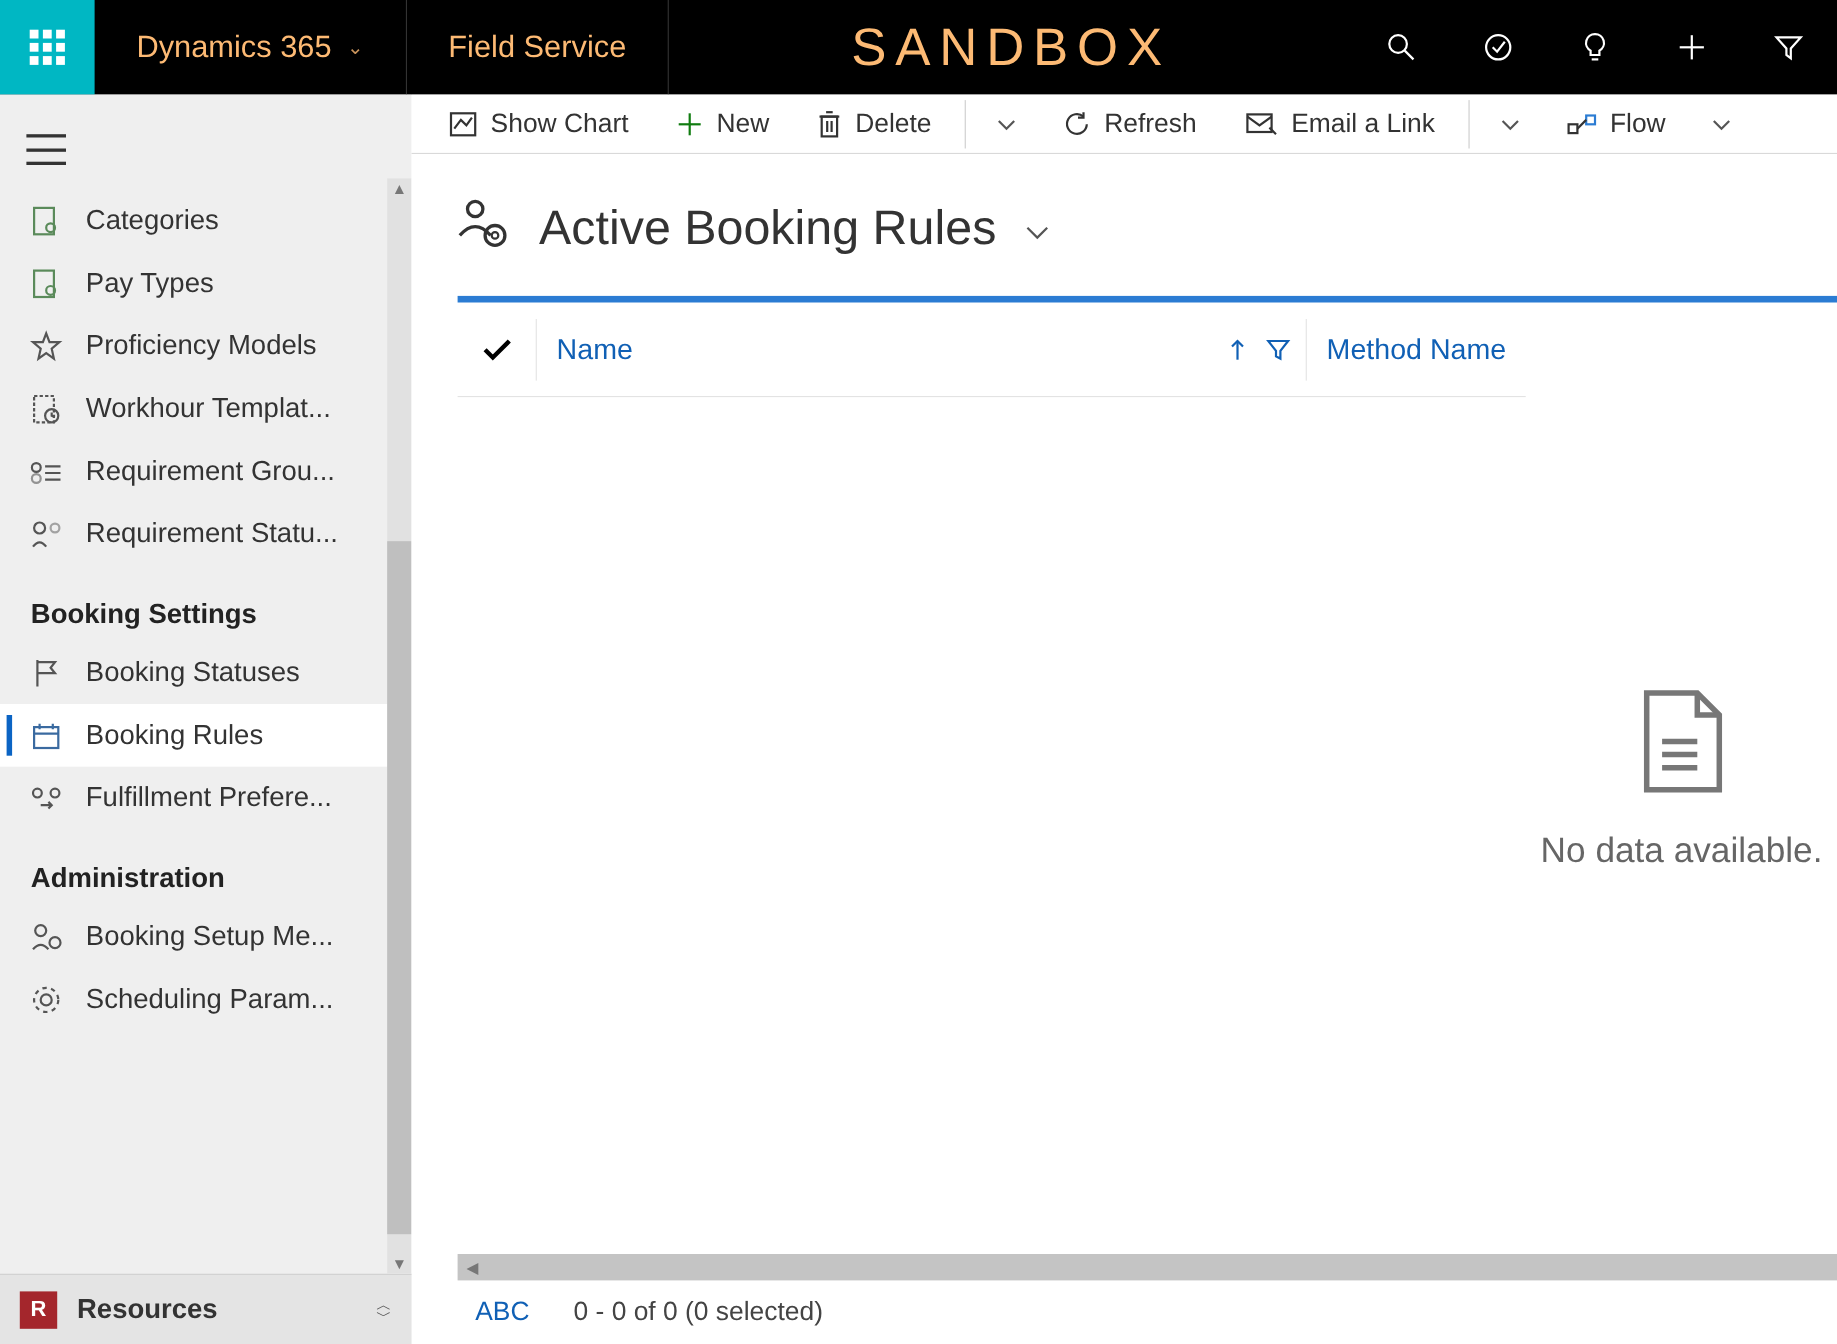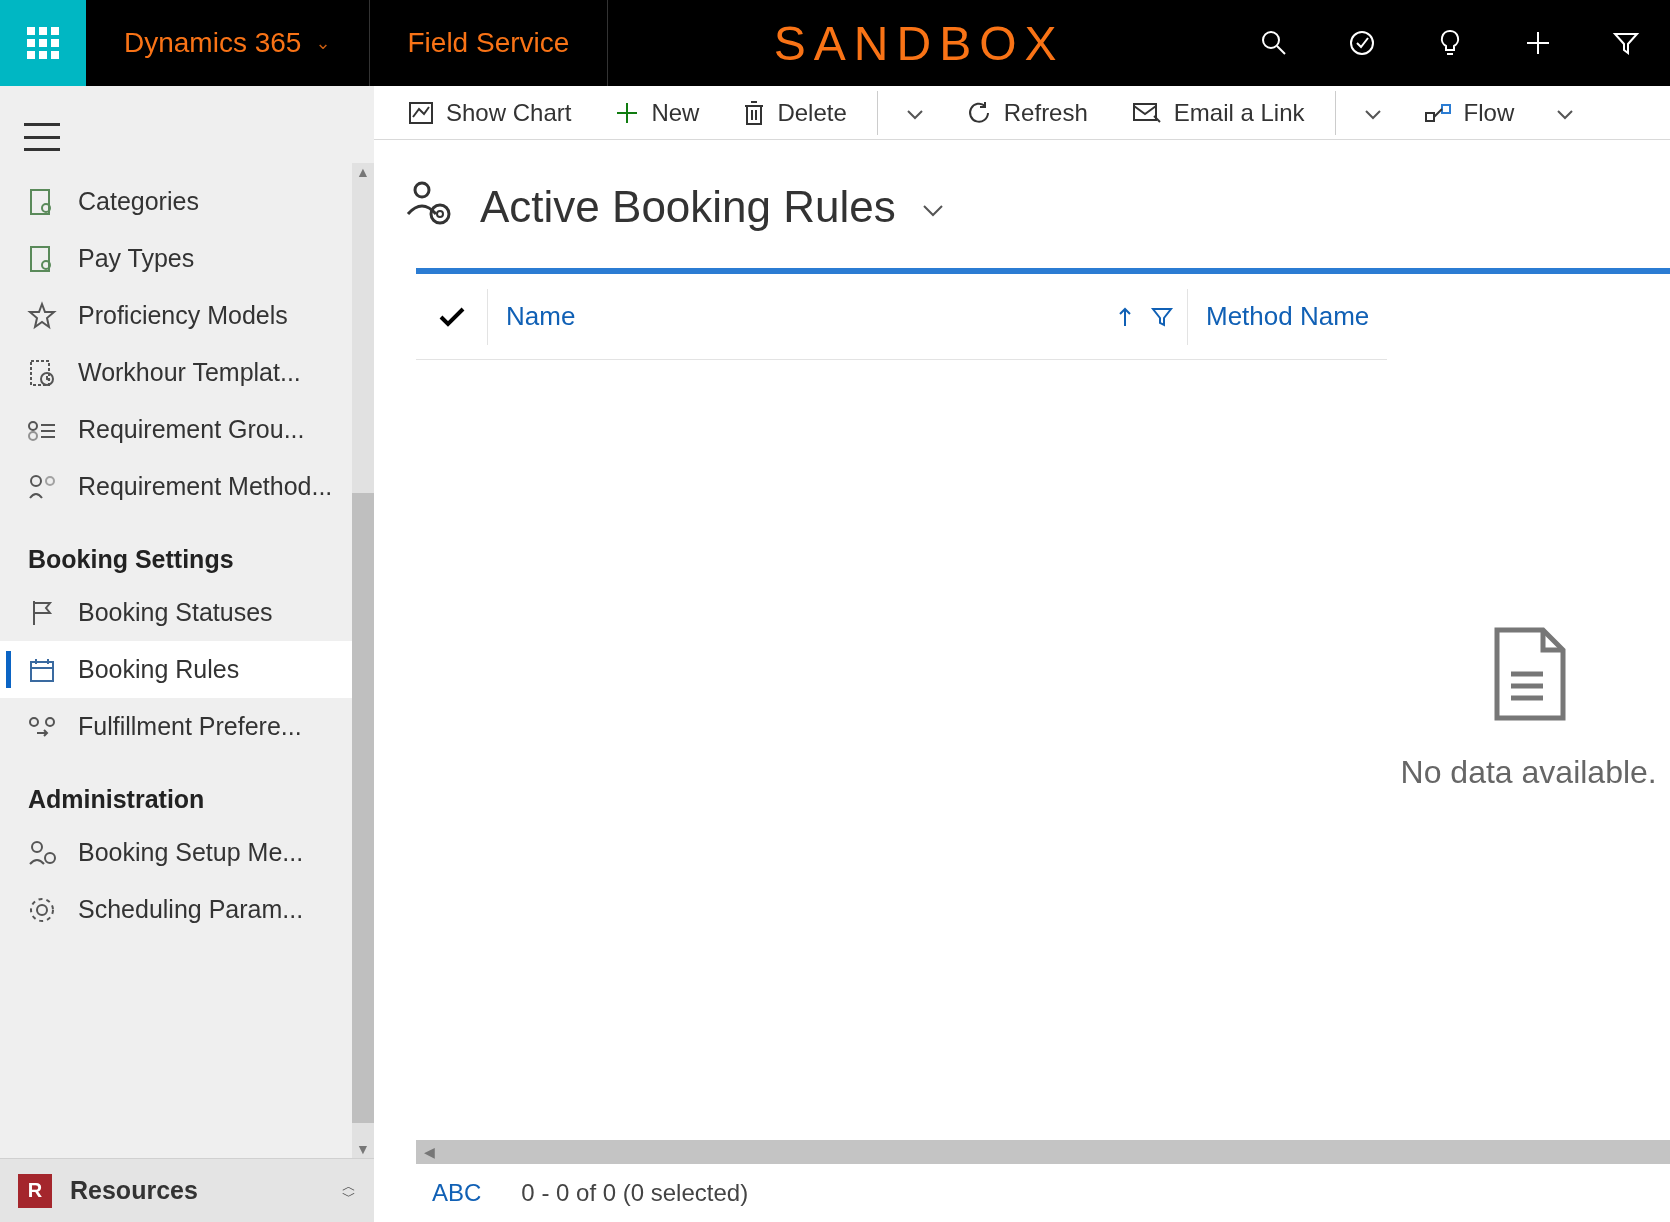--- a/index.html
+++ b/index.html
@@ -1,19 +1,19 @@
 <!DOCTYPE html>
 <html><head>
 <meta charset="utf-8">
 <style>
 * { box-sizing: border-box; margin: 0; padding: 0; }
 body { font-family: "Segoe UI", Arial, sans-serif; width: 1670px; height: 1222px; overflow: hidden; background: #fff; font-size: 24px; color: #333; }
 
 
-.topbar { display: flex; align-items: stretch; height: 86px; background: #000; color: #f97316; }
+.topbar { display: flex; align-items: stretch; height: 86px; background: #000; color: #fdba74; }
 .waffle { width: 86px; background: #00b7c3; display: flex; align-items: center; justify-content: center; }
 .waffle-grid { display: grid; grid-template-columns: repeat(3,8px); grid-template-rows: repeat(3,8px); gap: 4px; }
 .waffle-grid span { background: #fff; width: 8px; height: 8px; }
 .brandbtn { display: flex; align-items: center; padding: 0 38px; border-right: 1px solid #333; font-size: 28px; font-weight: 400; gap: 14px; }
 .brandbtn .chev { font-size: 18px; opacity: .8; }
 .module { display: flex; align-items: center; padding: 0 38px; border-right: 1px solid #333; font-size: 28px; }
 .sandbox { flex: 1; display: flex; align-items: center; justify-content: center; font-size: 48px; letter-spacing: 8px; font-weight: 300; }
 .topicons { display: flex; align-items: center; }
 .topicons .ti { width: 88px; display: flex; align-items: center; justify-content: center; height: 100%; }
 .topicons svg { stroke: #fff; fill: none; }
@@ -43,21 +43,21 @@
 
 
 .main { flex: 1; display: flex; flex-direction: column; background: #fff; min-width: 0; }
 .cmdbar { display: flex; align-items: center; height: 54px; border-bottom: 1px solid #d9d9d9; padding: 0 16px; gap: 8px; }
 .cmd { display: flex; align-items: center; gap: 12px; padding: 8px 18px; font-size: 24px; cursor: pointer; color: #333; }
 .cmd svg { stroke: #333; fill: none; }
 .cmd.new svg { stroke: #107c10; }
 .cmd-sep { width: 1px; height: 44px; background: #ccc; margin: 0 4px; }
 .cmd-drop { padding: 8px 16px; cursor: pointer; }
 
-.viewhdr { display: flex; align-items: center; gap: 26px; padding: 40px 26px 34px; }
+.viewhdr { display: flex; align-items: center; gap: 26px; padding: 40px 36px 34px; }
 .viewhdr .vicon svg { stroke: #333; fill: none; }
 .viewhdr h1 { font-size: 44px; font-weight: 400; }
 .viewhdr .vchev { font-size: 22px; color: #555; padding-top: 8px; }
 
 .gridwrap { margin: 0 0 0 42px; border-top: 6px solid #2b7cd3; display: flex; flex-direction: row; flex: 1; min-height: 0; }
 .gridhead { display: flex; align-items: center; height: 86px; border-bottom: 1px solid #e3e3e3; }
 .gh-check { width: 72px; display: flex; align-items: center; justify-content: center; border-right: 1px solid #e3e3e3; height: 56px; }
 .gh-col { display: flex; align-items: center; padding: 0 18px; color: #1060b5; font-size: 26px; height: 56px; }
 .gh-col.name { flex: 0 0 700px; border-right: 1px solid #e3e3e3; position: relative; }
 .gh-col.name .sorters { position: absolute; right: 14px; display: flex; gap: 18px; align-items: center; }
@@ -197,21 +197,21 @@
         <span>Requirement Grou...</span>
       </div>
       <div class="nav-item">
         <span class="ico">
             <svg width="28" height="26" stroke="#555" fill="none">
               <circle cx="8" cy="7" r="5" stroke-width="2"></circle>
               <path d="M2 24 q6 -8 12 0" stroke-width="2"></path>
               <circle cx="22" cy="7" r="4" stroke-width="2" opacity=".5"></circle>
             </svg>
           </span>
-        <span>Requirement Method...</span>
+        <span>Requirement Statu...</span>
       </div>
 
       <div class="nav-group">Booking Settings</div>
 
       <div class="nav-item">
         <span class="ico">
             <svg width="24" height="28" stroke="#555" fill="none">
               <line x1="4" y1="2" x2="4" y2="26" stroke-width="2"></line>
               <path d="M4 4 h16 l-4 5 4 5 h-16" stroke-width="2"></path>
             </svg>

